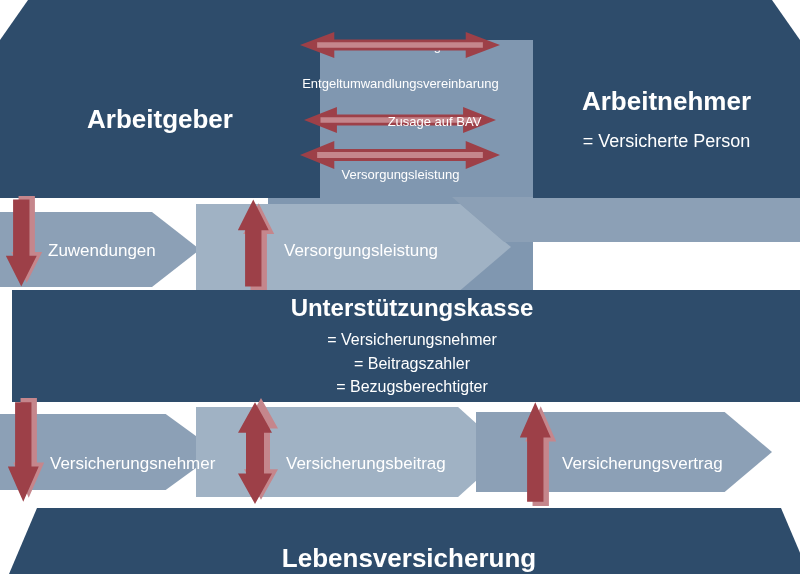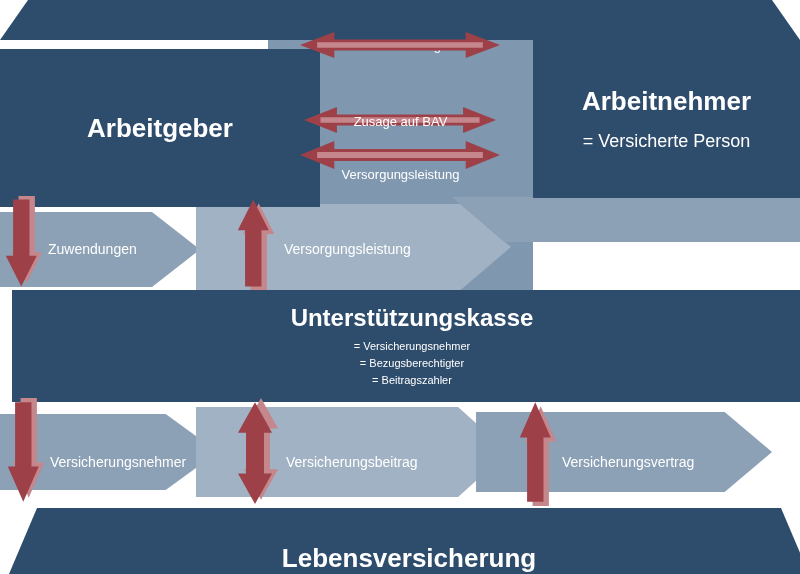--- a/index.html
+++ b/index.html
@@ -21,56 +21,56 @@
   .abs{position:absolute;}
   .box{background:var(--dark-blue,#2E4C6B);}
   .panel{background:var(--panel-blue,#8097B0);}
   .chev-mid{background:var(--mid-blue,#8CA0B6);}
   .chev-light{background:var(--light-blue,#A0B2C4);}
 
   
   .top-trapezoid{left:0;top:0;width:800px;height:40px;z-index:3;
     clip-path:polygon(3.5% 0,96.5% 0,100% 100%,0 100%);}
   .mid-panel{left:268px;top:40px;width:265px;height:250px;z-index:1;}
-  .employer-box{left:0;top:49px;width:320px;height:158px;z-index:3;
+  .employer-box{left:0;top:40px;width:320px;height:158px;z-index:3;
     display:flex;align-items:center;justify-content:center;}
   .employee-box{left:533px;top:40px;width:267px;height:158px;z-index:3;
     display:flex;flex-direction:column;align-items:center;justify-content:center;gap:14px;}
   .title-lg{font-size:26px;font-weight:700;}
   .title-md{font-size:24px;font-weight:700;}
   .subtitle{font-size:18px;}
 
   
   .rel-label{left:268px;width:265px;text-align:center;font-size:13px;z-index:6;}
   .rel-label.occluded{top:38px;z-index:4;}
   .rel-l2{top:76px;}
-  .rel-l3{top:114px;}
+  .rel-l3{top:114px;margin-left:34px;}
   .rel-l4{top:167px;}
   .arr-h1{left:300px;top:31px;width:200px;height:28px;z-index:5;}
   .arr-h2{left:304px;top:106px;width:192px;height:28px;z-index:5;}
   .arr-h3{left:300px;top:140px;width:200px;height:30px;z-index:5;}
 
   
   .chevA{left:0;top:212px;width:200px;height:75px;z-index:2;
     clip-path:polygon(0 0,76% 0,100% 50%,76% 100%,0 100%);}
   .chevB{left:196px;top:204px;width:315px;height:86px;z-index:2;
     clip-path:polygon(0 0,84% 0,100% 50%,84% 100%,0 100%);}
   .bandC{left:452px;top:197px;width:348px;height:45px;z-index:2;
     clip-path:polygon(0 0,100% 0,100% 100%,15% 100%);}
   .arr-down1{left:4px;top:196px;width:40px;height:94px;z-index:5;}
   .arr-up1{left:236px;top:196px;width:40px;height:94px;z-index:5;}
-  .flow-label{font-size:14px;z-index:6;white-space:nowrap;text-align:center;}
+  .flow-label{font-size:17px;z-index:6;white-space:nowrap;text-align:center;}
   .fl1{left:48px;top:241px;}
   .fl2{left:284px;top:241px;}
 
   
   .ukasse-box{left:12px;top:290px;width:800px;height:112px;z-index:3;
     display:flex;flex-direction:column;align-items:center;justify-content:center;gap:2px;}
   .ukasse-box .title-md{margin-bottom:5px;}
-  .role{font-size:11px;line-height:1.35;}
+  .role{font-size:16px;line-height:1.35;}
 
   
   .chevD{left:0;top:414px;width:218px;height:76px;z-index:2;
     clip-path:polygon(0 0,76% 0,100% 50%,76% 100%,0 100%);}
   .chevE{left:196px;top:407px;width:312px;height:90px;z-index:2;
     clip-path:polygon(0 0,84% 0,100% 50%,84% 100%,0 100%);}
   .chevF{left:476px;top:412px;width:296px;height:80px;z-index:2;
     clip-path:polygon(0 0,84% 0,100% 50%,84% 100%,0 100%);}
   .arr-down2{left:6px;top:398px;width:40px;height:108px;z-index:5;}
   .arr-dblv{left:236px;top:394px;width:44px;height:114px;z-index:5;}
@@ -107,20 +107,21 @@
   </div>
 
   <div class="abs rel-label occluded">Arbeitsvertrag</div>
   <div class="abs arr-h1">
     <svg class="arrow-svg" viewBox="0 0 210 30" preserveAspectRatio="none">
       <polygon class="red-main" points="0,15 36,1 36,9 174,9 174,1 210,15 174,29 174,21 36,21 36,29"></polygon>
       <polygon class="red-lite" points="18,12 192,12 192,18 18,18"></polygon>
     </svg>
   </div>
 
+  <div class="abs rel-label rel-l2">Entgeltumwandlungsvereinbarung</div>
 
   <div class="abs arr-h2">
     <svg class="arrow-svg" viewBox="0 0 210 30" preserveAspectRatio="none">
       <polygon class="red-main" points="0,15 36,1 36,9 174,9 174,1 210,15 174,29 174,21 36,21 36,29"></polygon>
       <polygon class="red-lite" points="18,12 192,12 192,18 18,18"></polygon>
     </svg>
   </div>
   <div class="abs rel-label rel-l3">Zusage auf BAV</div>
 
   <div class="abs arr-h3">
@@ -147,22 +148,22 @@
     <svg class="arrow-svg" viewBox="0 0 44 104" preserveAspectRatio="none">
       <polygon class="red-lite" points="16,104 34,104 34,42 42,42 25,8 8,42 16,42"></polygon>
       <polygon class="red-main" points="10,100 28,100 28,38 36,38 19,4 2,38 10,38"></polygon>
     </svg>
   </div>
   <div class="abs flow-label fl2">Versorgungsleistung</div>
 
   <div class="abs box ukasse-box">
     <div class="title-md">Unterstützungskasse</div>
     <div class="role">= Versicherungsnehmer</div>
+    <div class="role">= Beitragszahler</div>
     <div class="role">= Bezugsberechtigter</div>
-    <div class="role">= Beitragszahler</div>
   </div>
 
   <div class="abs chev-mid chevD"></div>
   <div class="abs chev-light chevE"></div>
   <div class="abs chev-mid chevF"></div>
 
   <div class="abs arr-down2">
     <svg class="arrow-svg" viewBox="0 0 44 104" preserveAspectRatio="none">
       <polygon class="red-lite" points="16,0 34,0 34,62 42,62 25,96 8,62 16,62"></polygon>
       <polygon class="red-main" points="10,4 28,4 28,66 36,66 19,100 2,66 10,66"></polygon>

